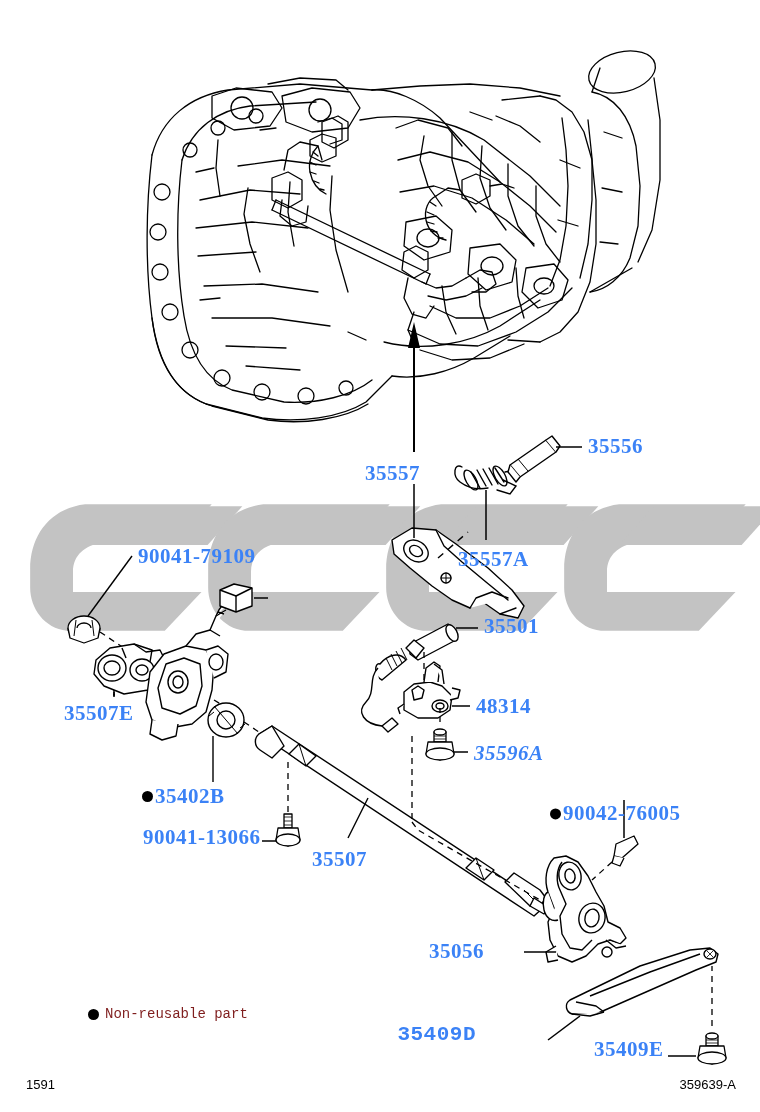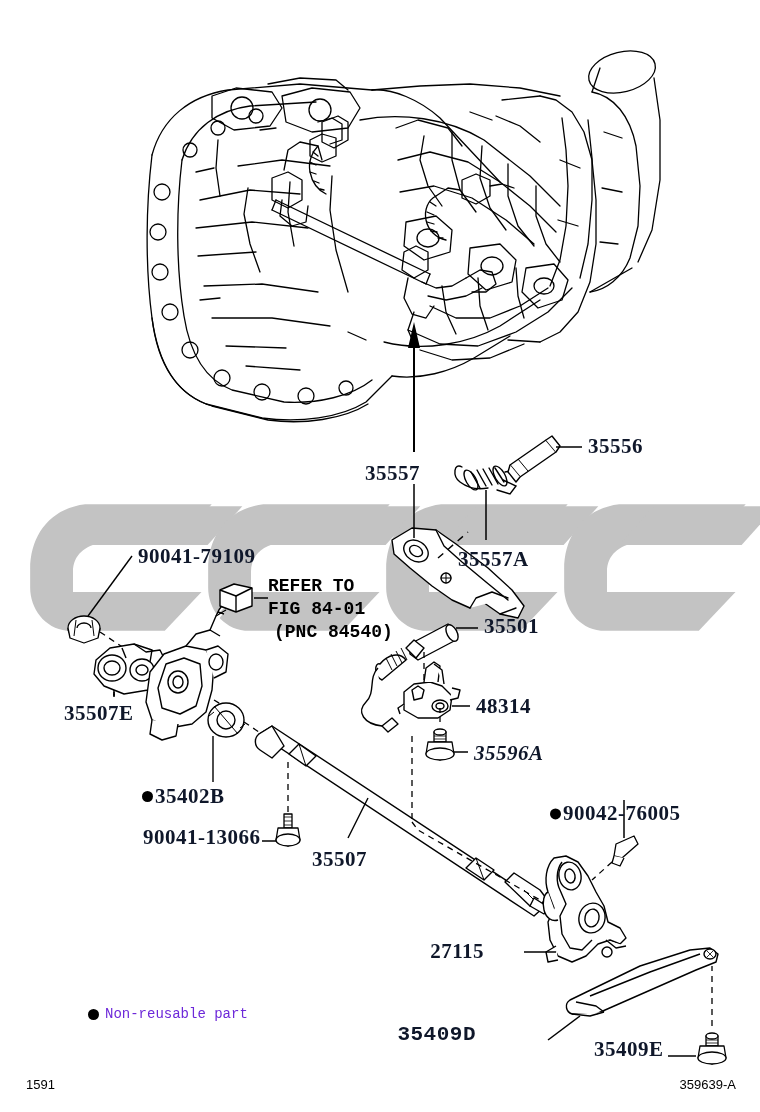--- a/index.html
+++ b/index.html
@@ -21,21 +21,21 @@
     position: absolute;
     left: 0; top: 0;
     width: 760px;
     height: 1112px;
   }
   .lbl {
     position: absolute;
     font-family: "Liberation Serif", serif;
     font-size: 21px;
     font-weight: 700;
-    color: #0f172a;
+    color: #3b82f6;
     white-space: nowrap;
     letter-spacing: 0.5px;
     line-height: 1.12;
   }
   .footer-txt {
     position: absolute;
     font-family: "Liberation Sans", sans-serif;
     font-size: 13px;
     color: #000000;
     white-space: nowrap;
@@ -49,21 +49,21 @@
     margin-right: 2px;
     vertical-align: 1px;
   }
   .legend-row {
     position: absolute;
     display: flex;
     align-items: center;
     gap: 6px;
     font-family: "Liberation Mono", monospace;
     font-size: 14px;
-    color: #6d28d9;
+    color: #7f1d1d;
     white-space: nowrap;
   }
 </style>
 </head>
 <body>
 
 <div id="page">
 
   <svg id="art" viewBox="0 0 760 1112" xmlns="http://www.w3.org/2000/svg">
 
@@ -465,32 +465,26 @@
   </div>
 
   <div class="lbl" style="left:143px; top:838px; transform:translateY(-50%);">90041-13066</div>
 
   <div class="lbl" style="left:312px; top:848px;text-align:center;">35507</div>
 
   <div class="lbl" style="left:550px; top:826px; transform:translateY(-100%);">
     <span class="bullet"></span><span>90042-76005</span>
   </div>
 
-  <div class="lbl" style="left:484px; top:952px; transform:translate(-100%,-50%);">27115</div>
+  <div class="lbl" style="left:484px; top:952px; transform:translate(-100%,-50%);">35056</div>
 
   <div class="lbl" style="left:476px; top:1035px; transform:translate(-100%,-50%);font-family:Liberation Mono, monospace;">35409D</div>
 
   <div class="lbl" style="left:594px; top:1050px; transform:translateY(-50%);">35409E</div>
 
-  <div style="position:absolute; left:268px; top:575px; font-family:'Liberation Mono',monospace;
-              font-size:18px; font-weight:700; line-height:1.28; color:#000; letter-spacing:0px;">
-    <div>REFER TO</div>
-    <div>FIG 84-01</div>
-    <div style="padding-left:6px;">(PNC 84540)</div>
-  </div>
 
   <div class="legend-row" style="left:88px; top:1006px;">
     <span class="bullet" style="margin-right:0;"></span>
     <span>Non-reusable part</span>
   </div>
 
   <div class="footer-txt" style="left:26px; top:1077px;">1591</div>
 
   <div class="footer-txt" style="right:24px; top:1077px;">359639-A</div>
 

